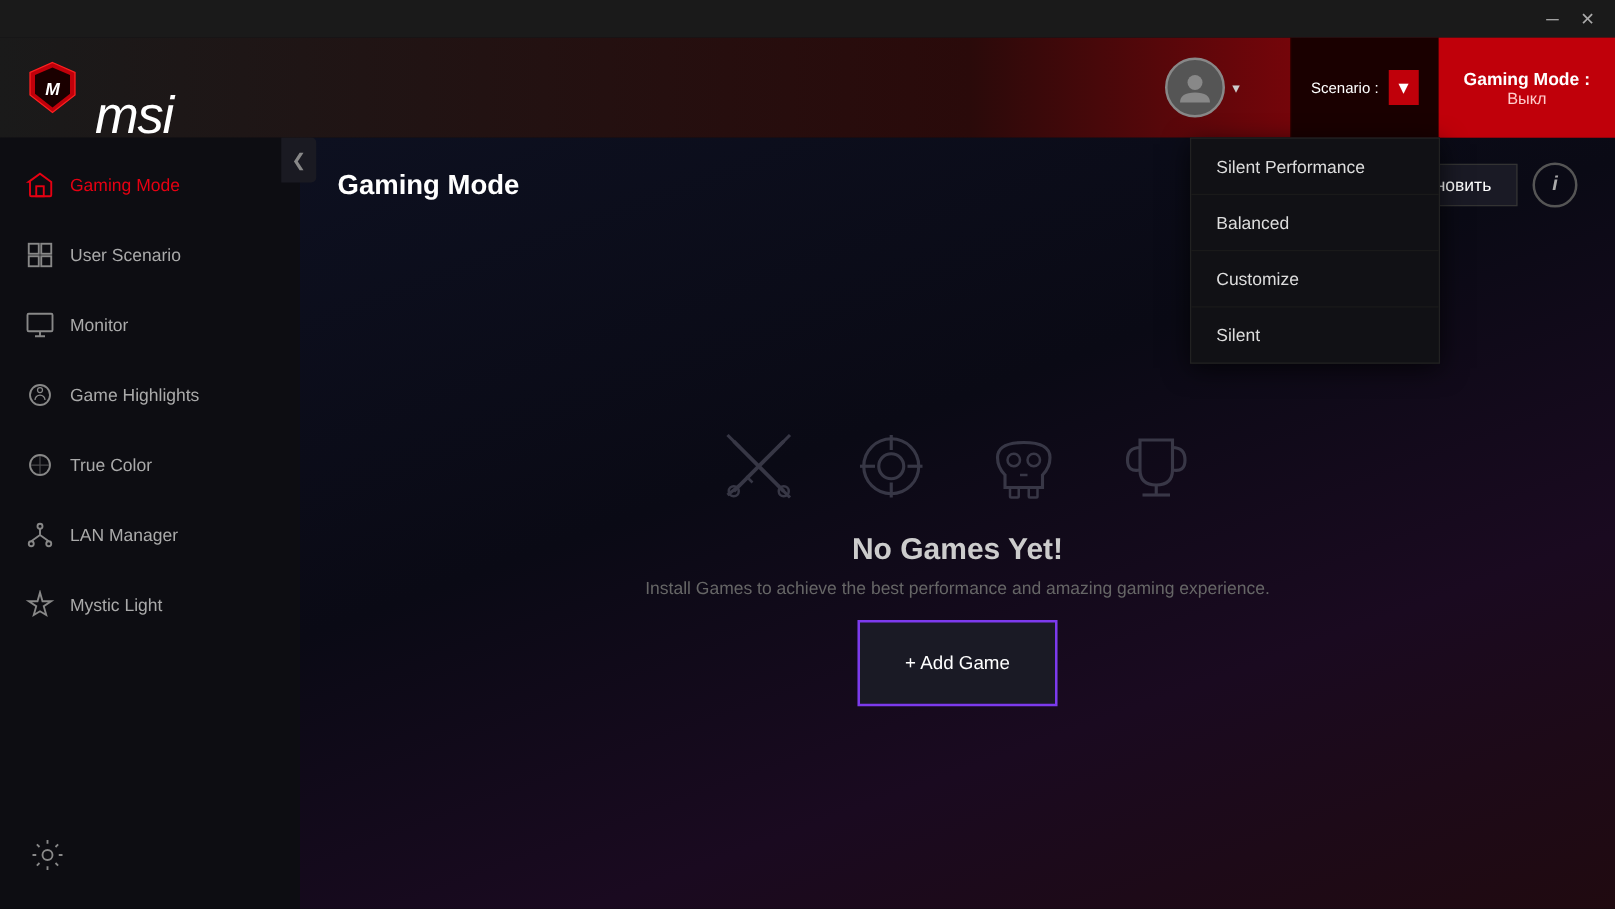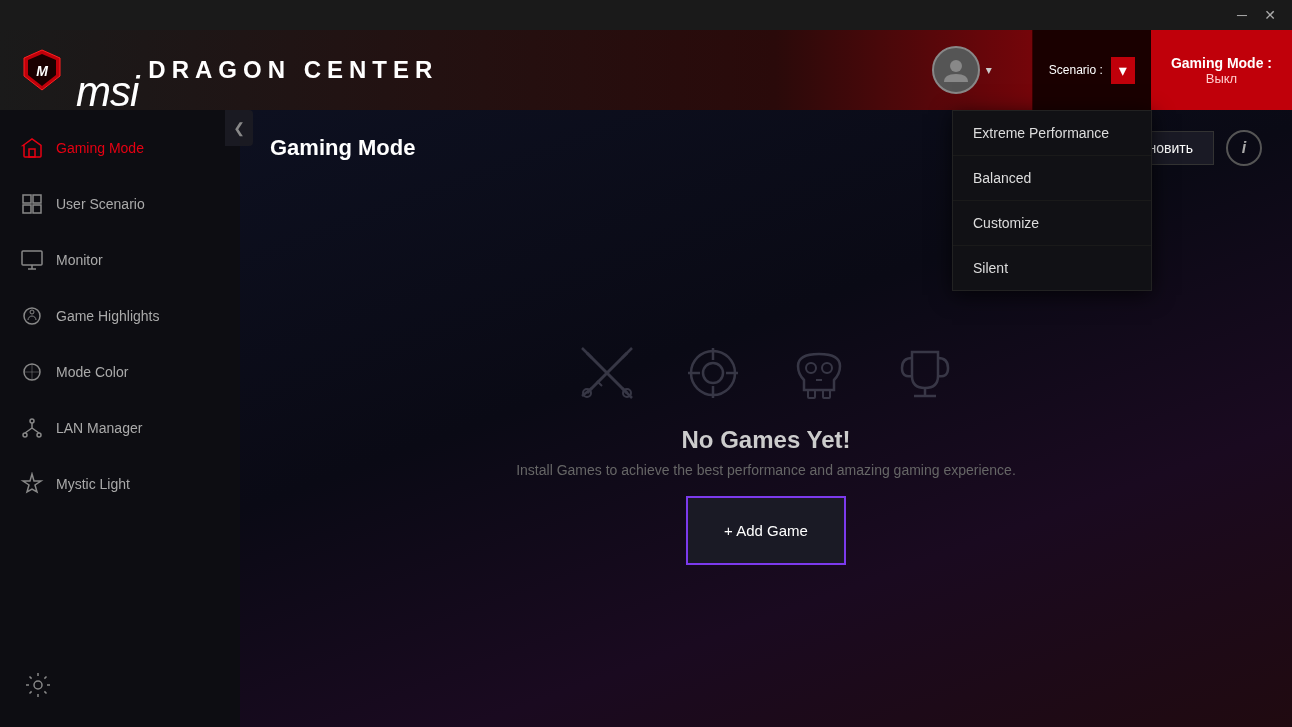--- a/index.html
+++ b/index.html
@@ -342,21 +342,20 @@
 
 <div class="header">
   <div class="logo-area">
 
     <svg class="msi-shield" viewBox="0 0 44 44" fill="none">
       <polygon points="22,2 40,10 40,28 22,42 4,28 4,10" fill="#c0000a" stroke="#ff2020" stroke-width="1"></polygon>
       <polygon points="22,6 36,12 36,27 22,38 8,27 8,12" fill="#1a0000"></polygon>
       <text x="22" y="28" text-anchor="middle" fill="white" font-size="14" font-weight="900" font-style="italic">M</text>
     </svg>
     <span class="logo-text">msi</span>
-    <span class="dragon-center-text">DRAGON CENTER</span>
   </div>
   <div class="header-right">
     <div class="avatar-area">
       <div class="avatar-circle">
         <svg width="28" height="28" viewBox="0 0 28 28" fill="none">
           <circle cx="14" cy="10" r="6" fill="#888"></circle>
           <path d="M2 26 Q2 18 14 18 Q26 18 26 26" fill="#888"></path>
         </svg>
       </div>
       <span class="avatar-chevron">▾</span>
@@ -422,21 +421,21 @@
       <span class="label">Game Highlights</span>
     </div>
 
     <div class="sidebar-item">
       <span class="icon">
         <svg width="24" height="24" viewBox="0 0 24 24" fill="none">
           <circle cx="12" cy="12" r="8" stroke="#888" stroke-width="1.5" fill="none"></circle>
           <path d="M12 4v16M4 12h16" stroke="#888" stroke-width="1" opacity="0.5"></path>
         </svg>
       </span>
-      <span class="label">Mode Color</span>
+      <span class="label">True Color</span>
     </div>
 
     <div class="sidebar-item">
       <span class="icon">
         <svg width="24" height="24" viewBox="0 0 24 24" fill="none">
           <circle cx="12" cy="5" r="2" stroke="#888" stroke-width="1.5" fill="none"></circle>
           <circle cx="5" cy="19" r="2" stroke="#888" stroke-width="1.5" fill="none"></circle>
           <circle cx="19" cy="19" r="2" stroke="#888" stroke-width="1.5" fill="none"></circle>
           <path d="M12 7v5M12 12l-7 5M12 12l7 5" stroke="#888" stroke-width="1.5"></path>
         </svg>
@@ -522,17 +521,17 @@
         <line x1="24" y1="58" x2="46" y2="58" stroke="#4a4a5a" stroke-width="2.5"></line>
       </svg>
     </div>
     <p class="empty-title">No Games Yet!</p>
     <p class="empty-subtitle">Install Games to achieve the best performance and amazing gaming experience.</p>
     <button class="add-game-btn">+ Add Game</button>
   </div>
 </div>
 
 <div class="scenario-dropdown">
-  <div class="dropdown-item">Extreme Performance</div>
+  <div class="dropdown-item">Silent Performance</div>
   <div class="dropdown-item">Balanced</div>
   <div class="dropdown-item">Customize</div>
   <div class="dropdown-item">Silent</div>
 </div>
 
 </body></html>

